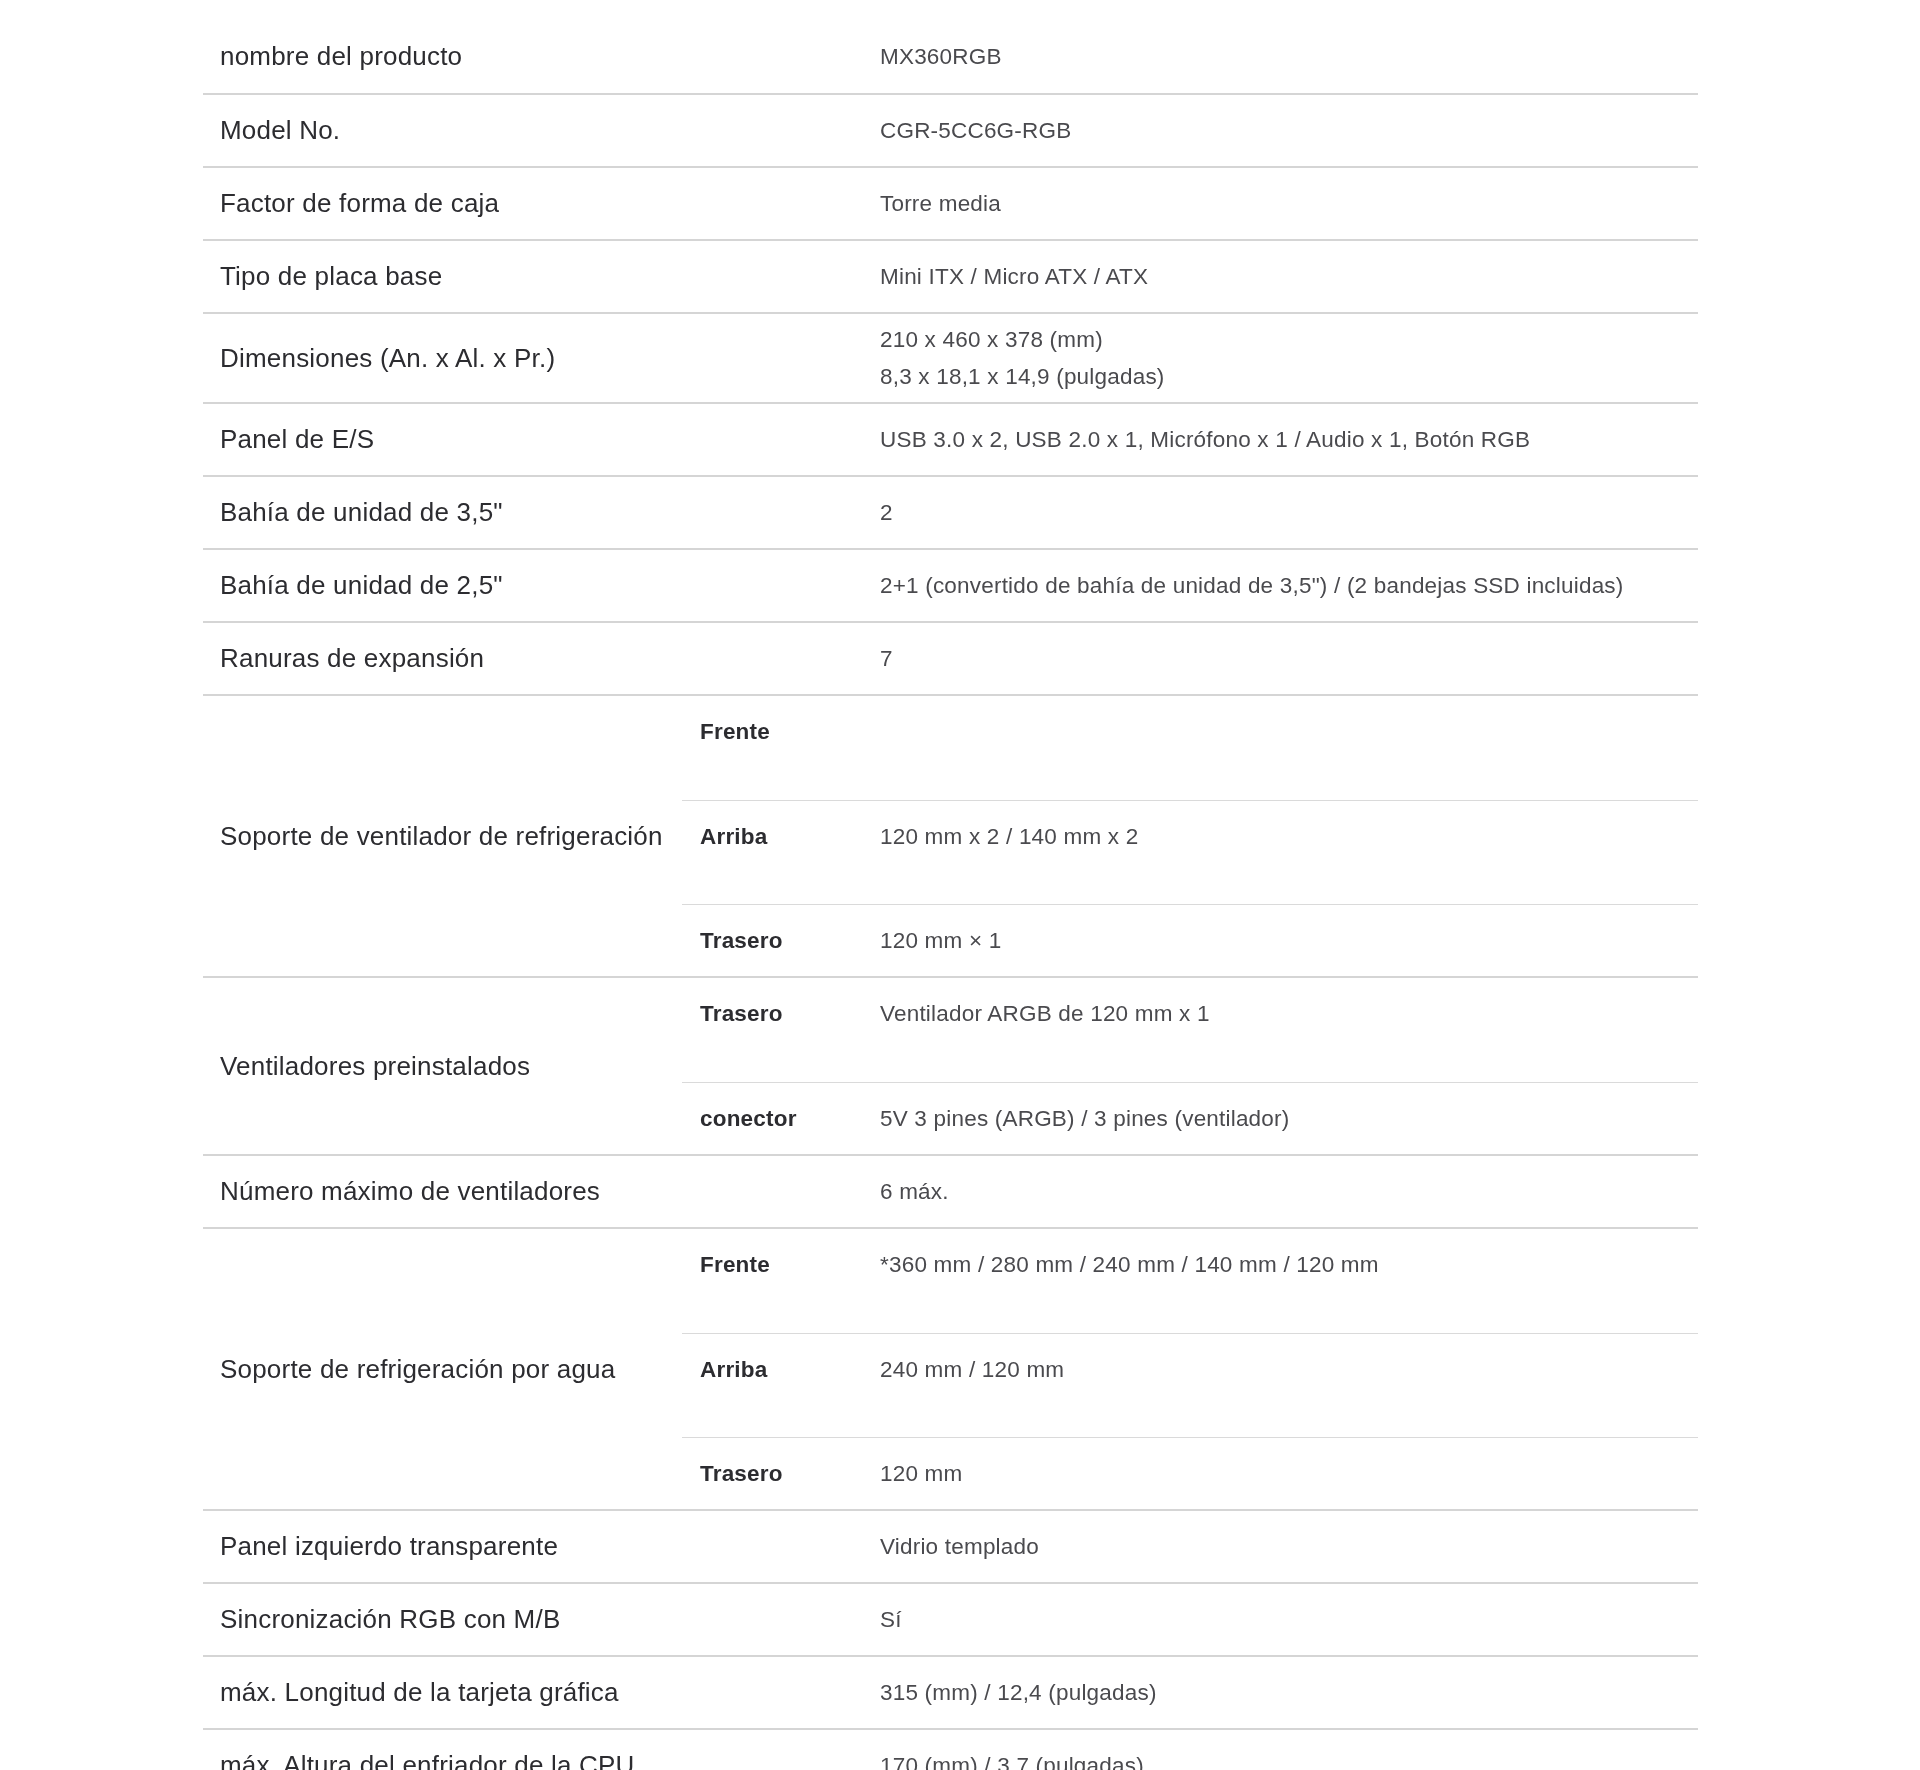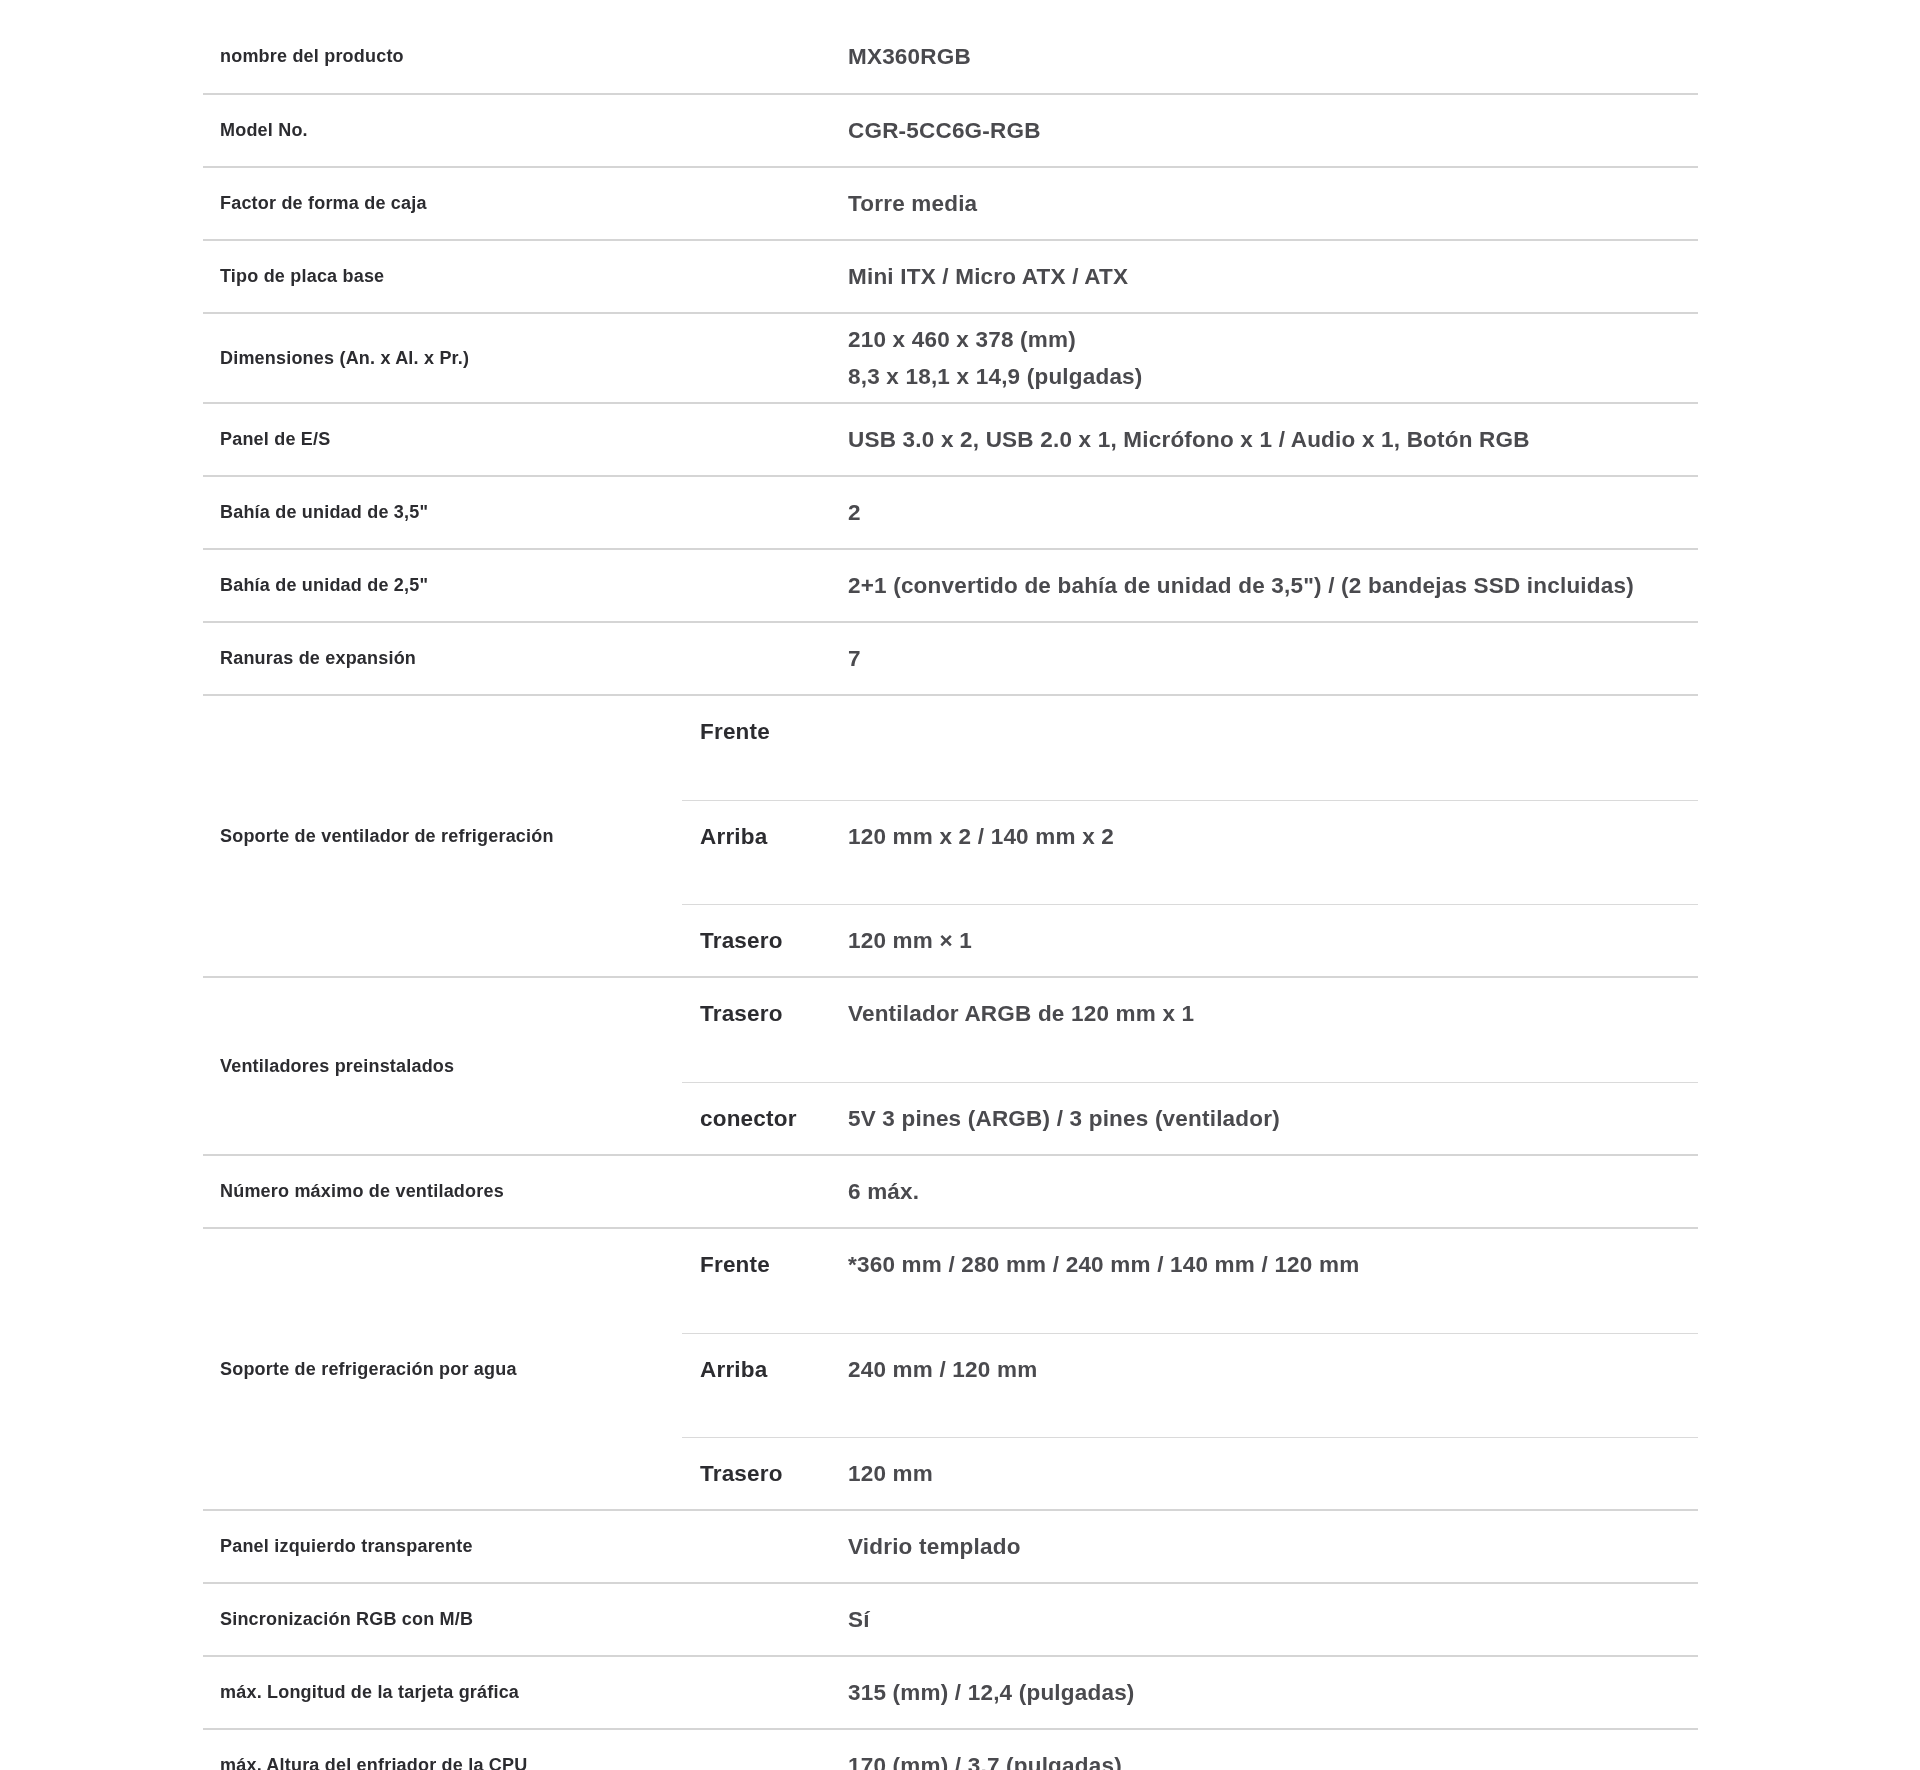--- a/index.html
+++ b/index.html
@@ -23,35 +23,36 @@
     align-items:center;
     border-top:2px solid var(--divider);
   }
   .row:first-child{border-top:none;}
   .row.h73{height:73px;}
   .row.h90{height:90px;}
   .cell-label{
     width:645px;
     flex:0 0 645px;
     padding-left:17px;
-    font-size:18px;
-    font-weight:700;
+    font-size:26px;
+    font-weight:400;
     color:var(--label-color);
     letter-spacing:.2px;
   }
   .row.group .cell-label{
     width:479px;
     flex:0 0 479px;
   }
   .cell-value{
     flex:1 1 auto;
     font-size:22.5px;
-    font-weight:700;
+    font-weight:400;
     color:var(--value-color);
     letter-spacing:.2px;
+    margin-left:32px;
   }
   .cell-value .line{line-height:37px;}
   .row.group{
     align-items:stretch;
     padding:0;
   }
   .row.group .cell-label{
     display:flex;
     align-items:center;
   }

